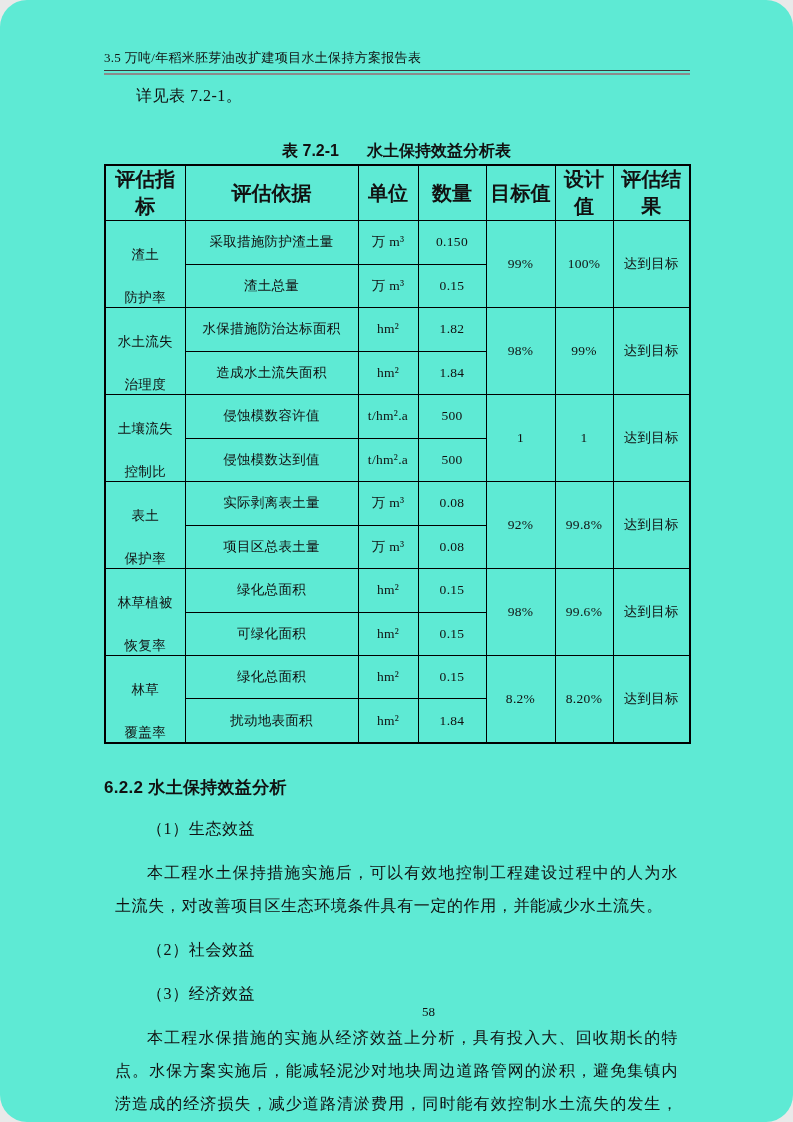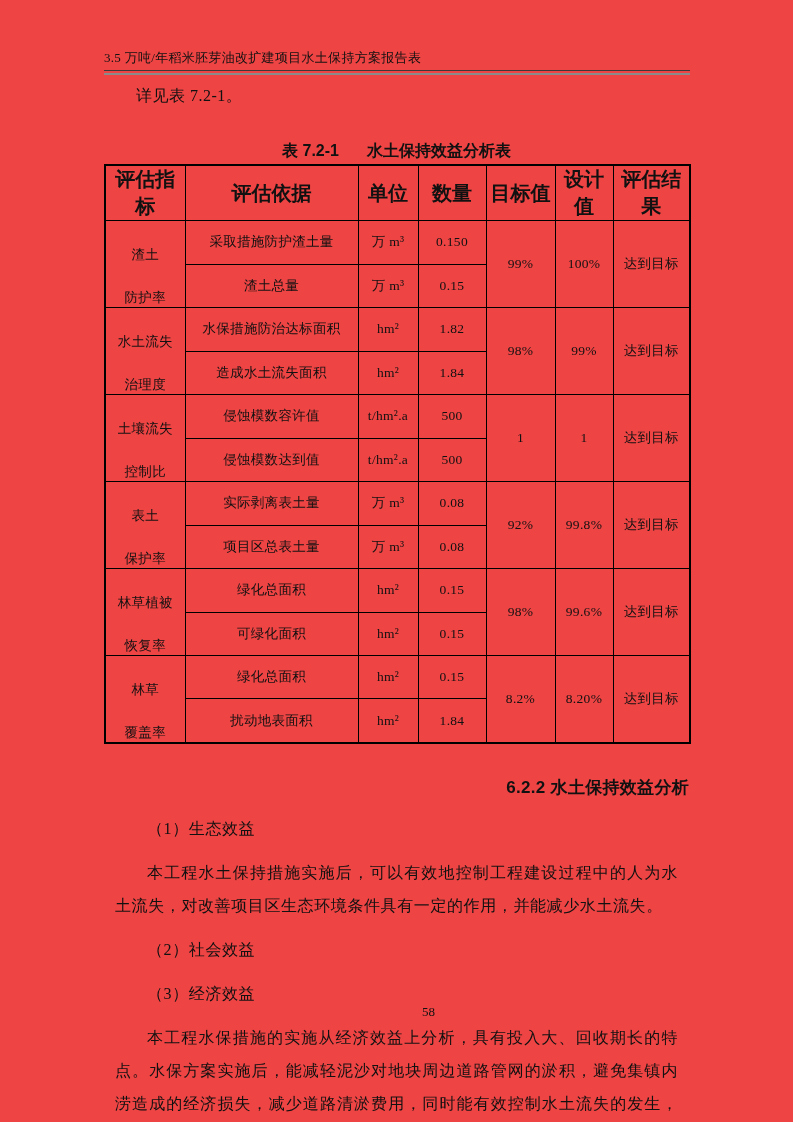--- a/index.html
+++ b/index.html
@@ -1,20 +1,21 @@
 <!DOCTYPE html>
 <html><head>
 <meta charset="utf-8">
 <style>
   html,body { margin:0; padding:0; background:#e9e9e9; }
   .page {
     position:relative; width:793px; height:1122px; margin:0 auto;
-    background:#ef4444; color:#111;
+    background:#5eead4; color:#111;
     font-family:"Liberation Serif","DejaVu Serif",serif;
     overflow:hidden;
+    border-radius:27px;
   }
   
   .running-header { position:absolute; top:50px; left:104px; width:586px; }
   .header-text {
     font-size:13px; line-height:16px; letter-spacing:0.3px;
     padding-bottom:4px; border-bottom:1px solid #3a3a3a;
   }
   .header-rule { margin-top:2px; border-top:2px solid #8a8a8a; height:0; }
 
   
@@ -39,24 +40,23 @@
   }
   .benefit-table th {
     height:31px; font-size:20px; font-weight:bold;
     font-family:"Liberation Sans","DejaVu Sans",sans-serif;
   }
   .benefit-table td { height:24px; font-size:13.5px; letter-spacing:0.3px; }
   .benefit-table td.ind { line-height:19px; }
   .ind-line { display:block;margin-top:24px; }
 
   .section-heading {
-    margin:31px 0 8px 16px; font-size:17px; line-height:26px; font-weight:bold;
+    margin:31px 0 8px 0; font-size:17px; line-height:26px; font-weight:bold;
     font-family:"Liberation Sans","DejaVu Sans",sans-serif;
     letter-spacing:0.3px;
-    text-align:right;
   }
   .body-par {
     margin:11px; font-size:16px; line-height:33px; letter-spacing:0.6px;
     text-align:justify; text-indent:2em;
   }
 
   .footer {
     position:absolute; top:1002px; left:0; width:100%;
     text-align:center; font-size:13px; line-height:20px;padding-left:32px;
   }

